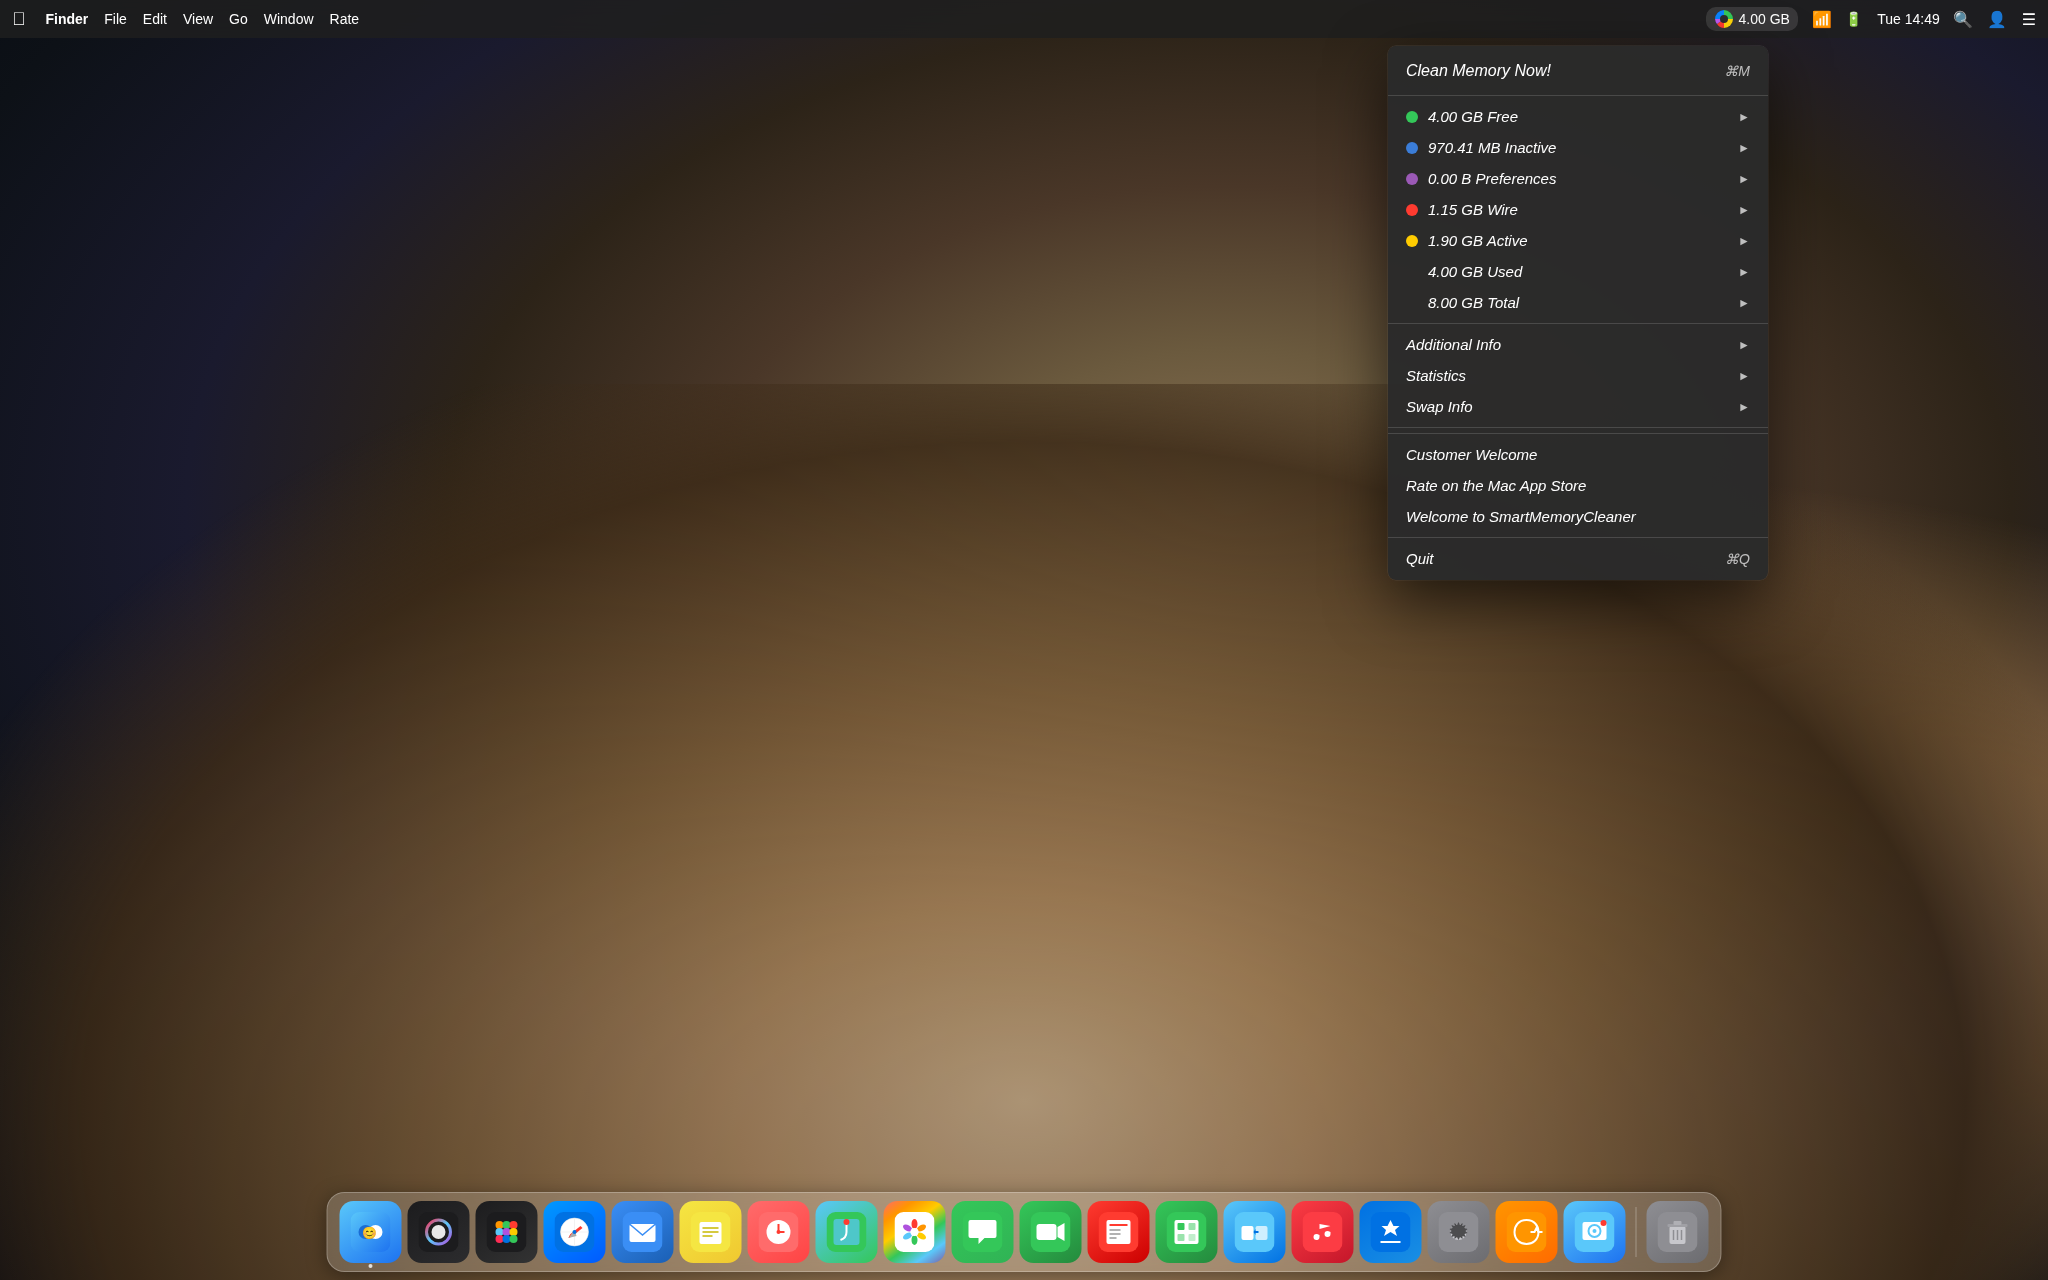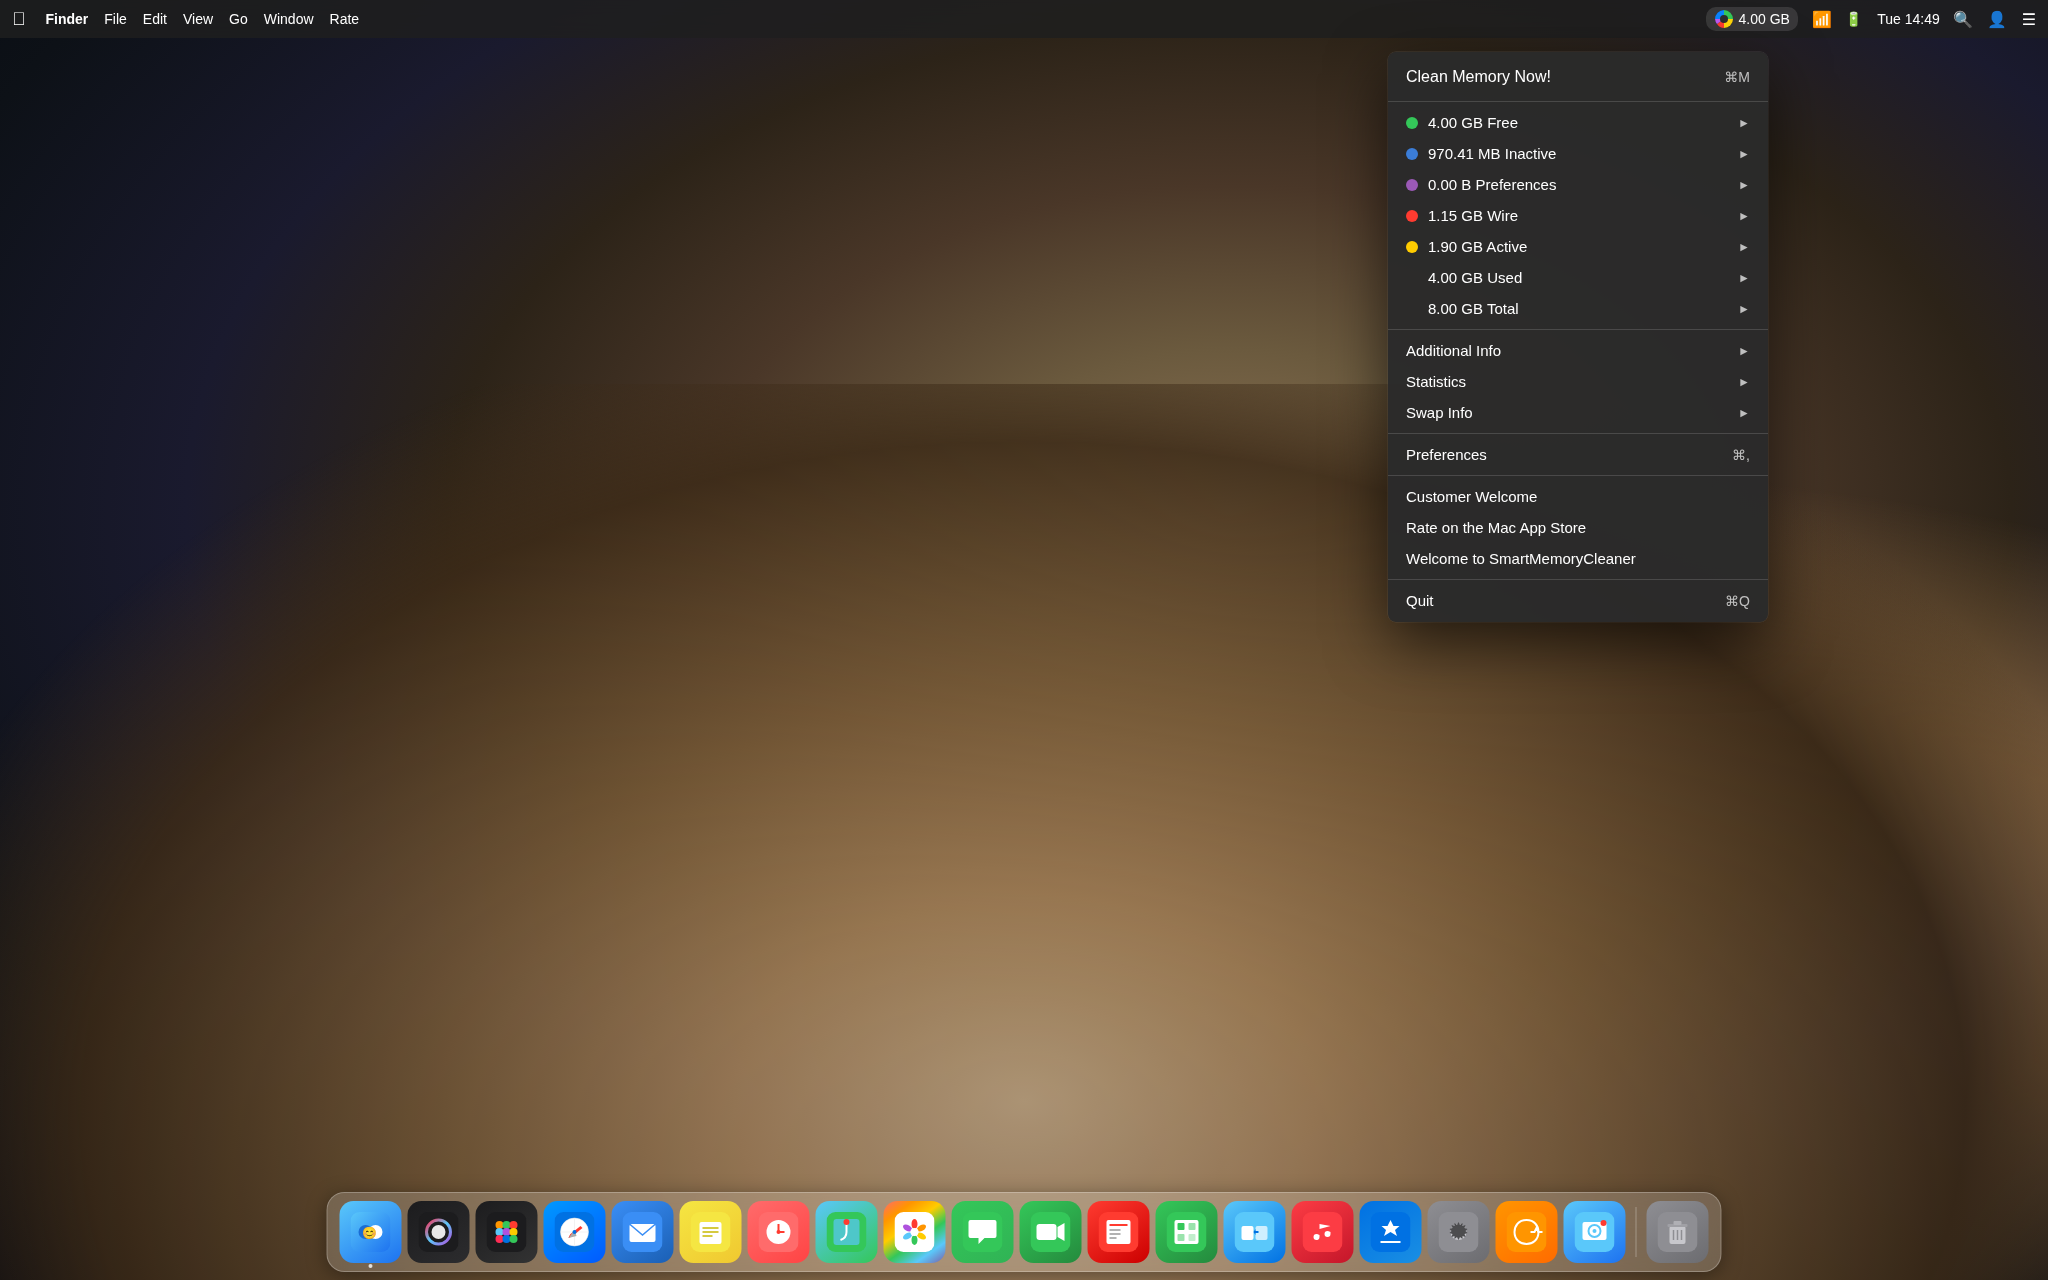--- a/index.html
+++ b/index.html
@@ -94,29 +94,30 @@
     }
 
     .menubar-time {
       font-size: 14px;
       color: white;
     }
 
     
     .dropdown-menu {
       position: absolute;
-      top: 52px;
+      top: 46px;
       right: 280px;
       width: 380px;
       background: rgba(42, 42, 42, 0.97);
       border-radius: 8px;
       box-shadow: 0 20px 60px rgba(0,0,0,0.6), 0 0 0 0.5px rgba(255,255,255,0.15);
       z-index: 2000;
       padding: 6px 0;
       color: white;
+      font-style: italic;
     }
 
     .menu-item {
       display: flex;
       align-items: center;
       padding: 7px 18px;
       font-size: 15px;
       cursor: pointer;
       position: relative;
     }
@@ -354,24 +355,20 @@
       <span class="menu-arrow">►</span>
     </div>
 
     <div class="menu-item">
       <span class="menu-label">Swap Info</span>
       <span class="menu-arrow">►</span>
     </div>
 
     <div class="menu-separator"></div>
 
-    <div class="menu-item">
-      <span class="menu-label">Preferences</span>
-      <span class="menu-shortcut">⌘,</span>
-    </div>
 
     <div class="menu-separator"></div>
 
     <div class="menu-item">
       <span class="menu-label">Customer Welcome</span>
     </div>
 
     <div class="menu-item">
       <span class="menu-label">Rate on the Mac App Store</span>
     </div>

